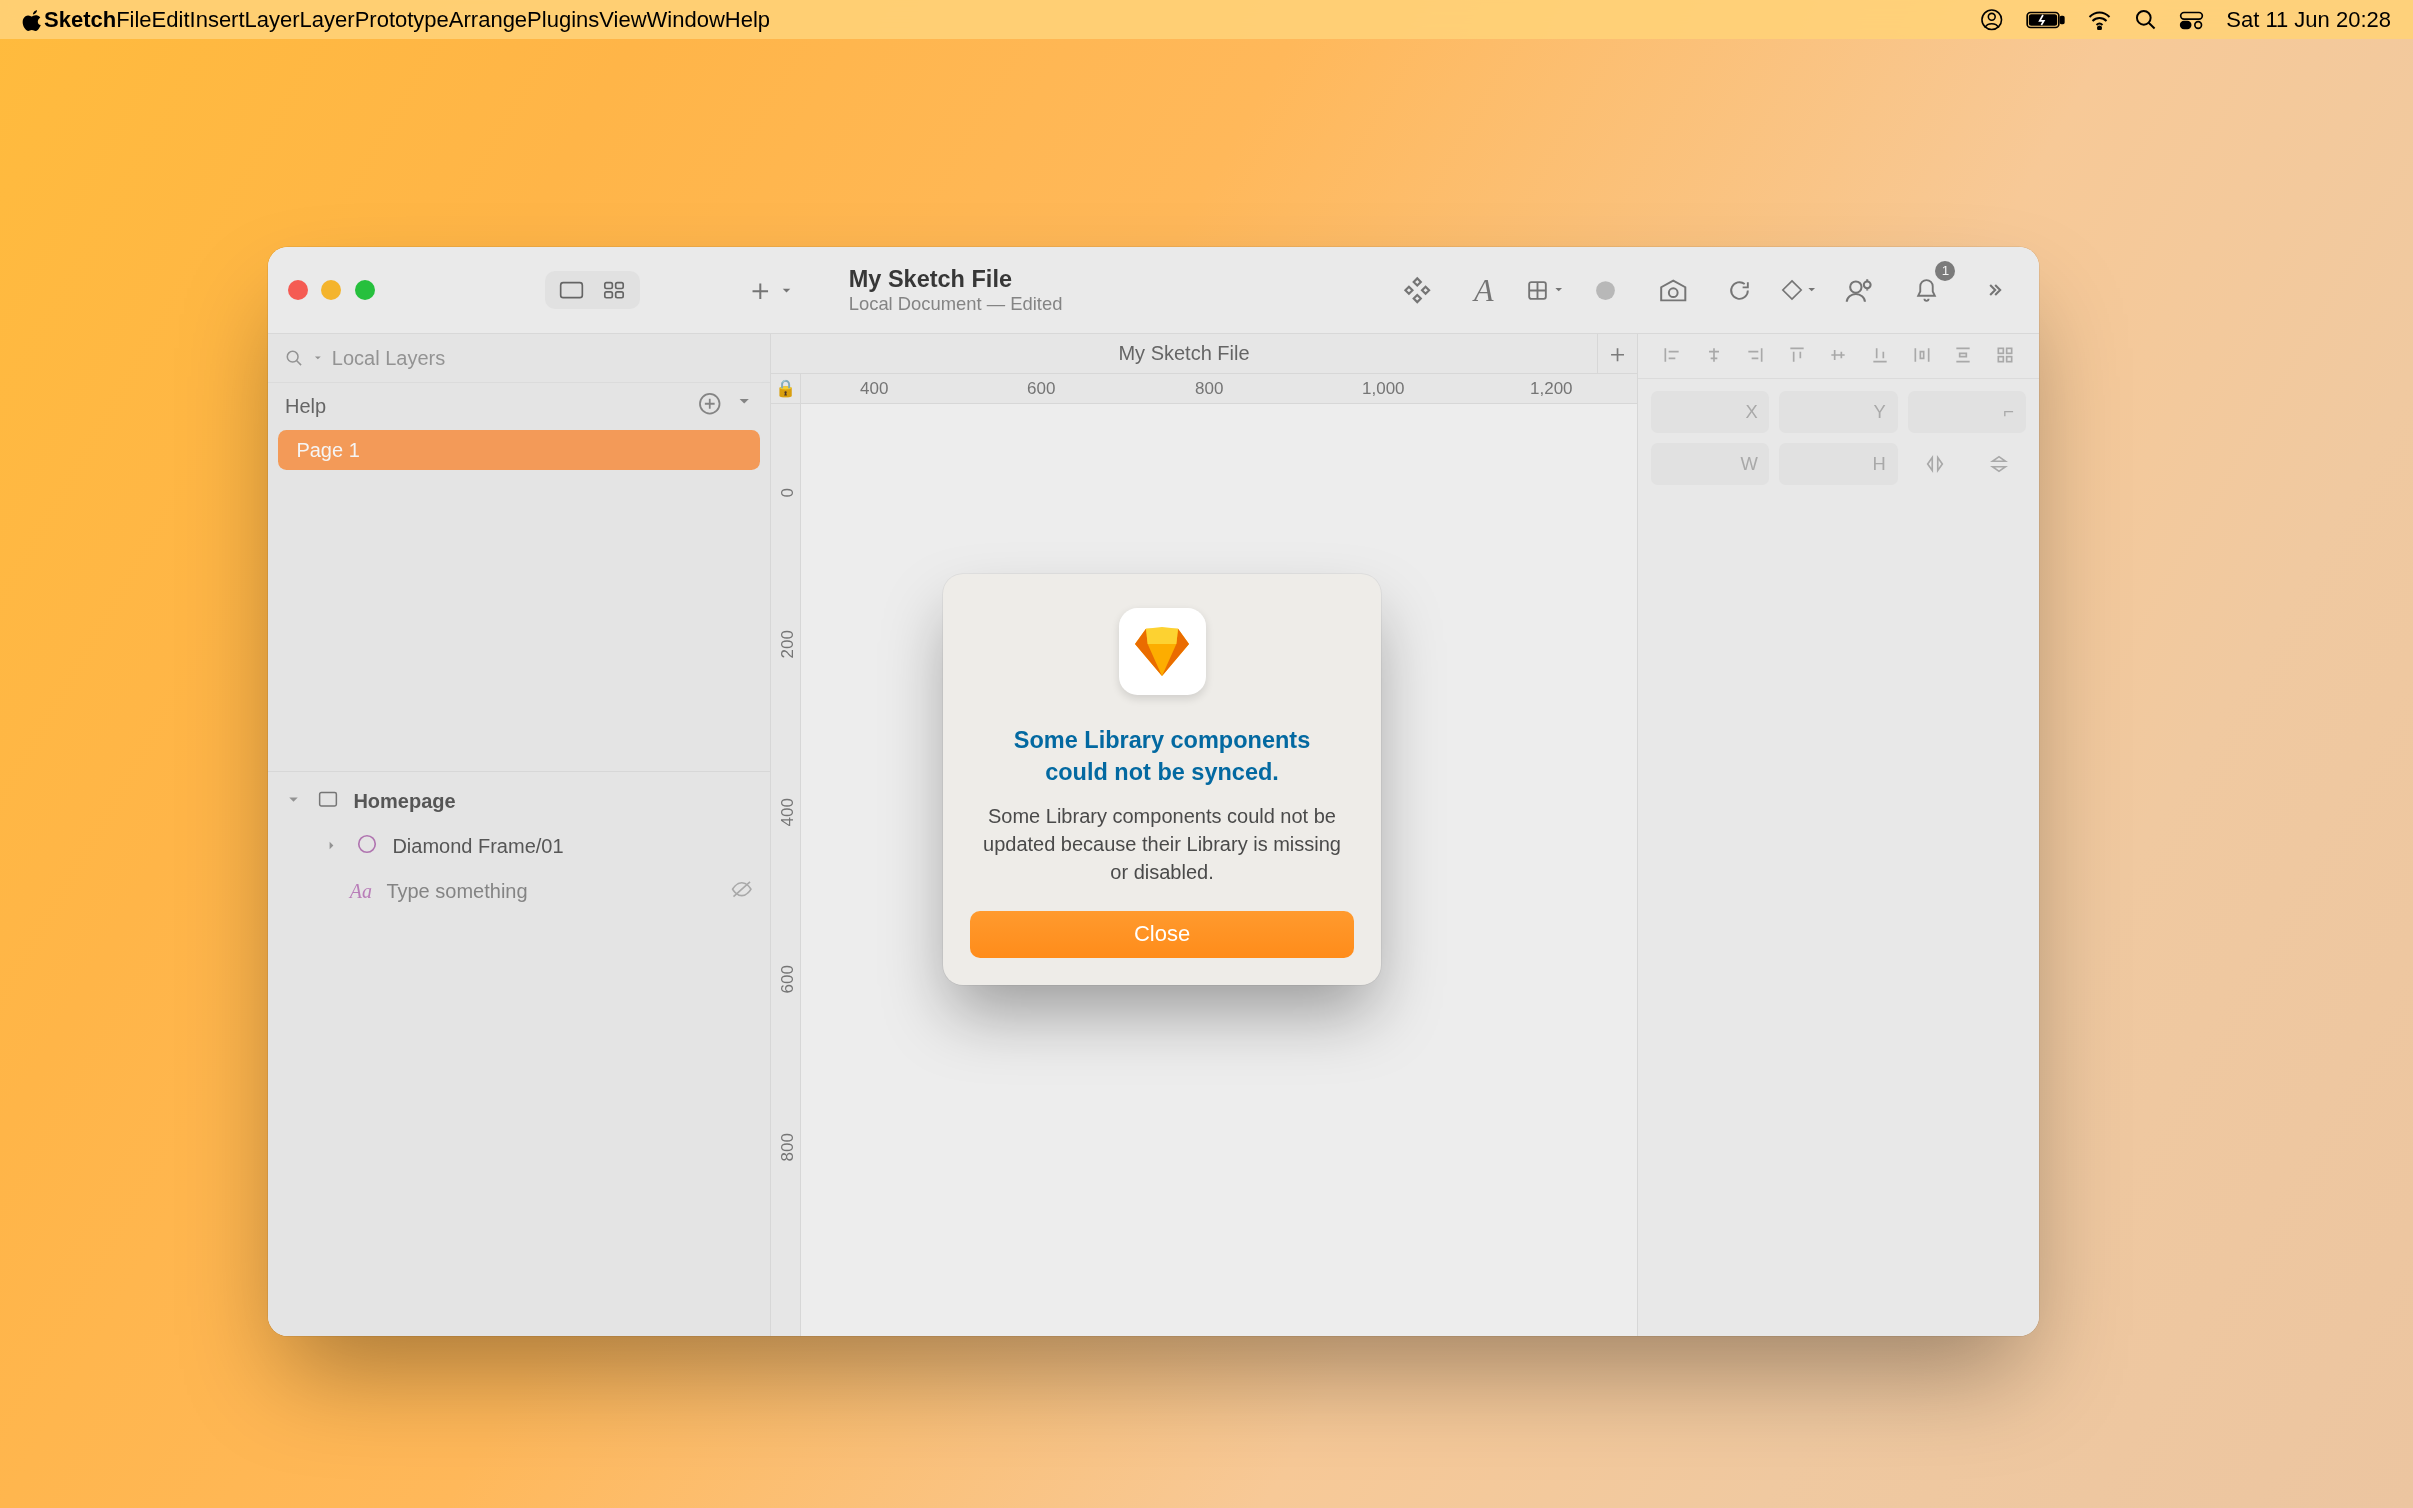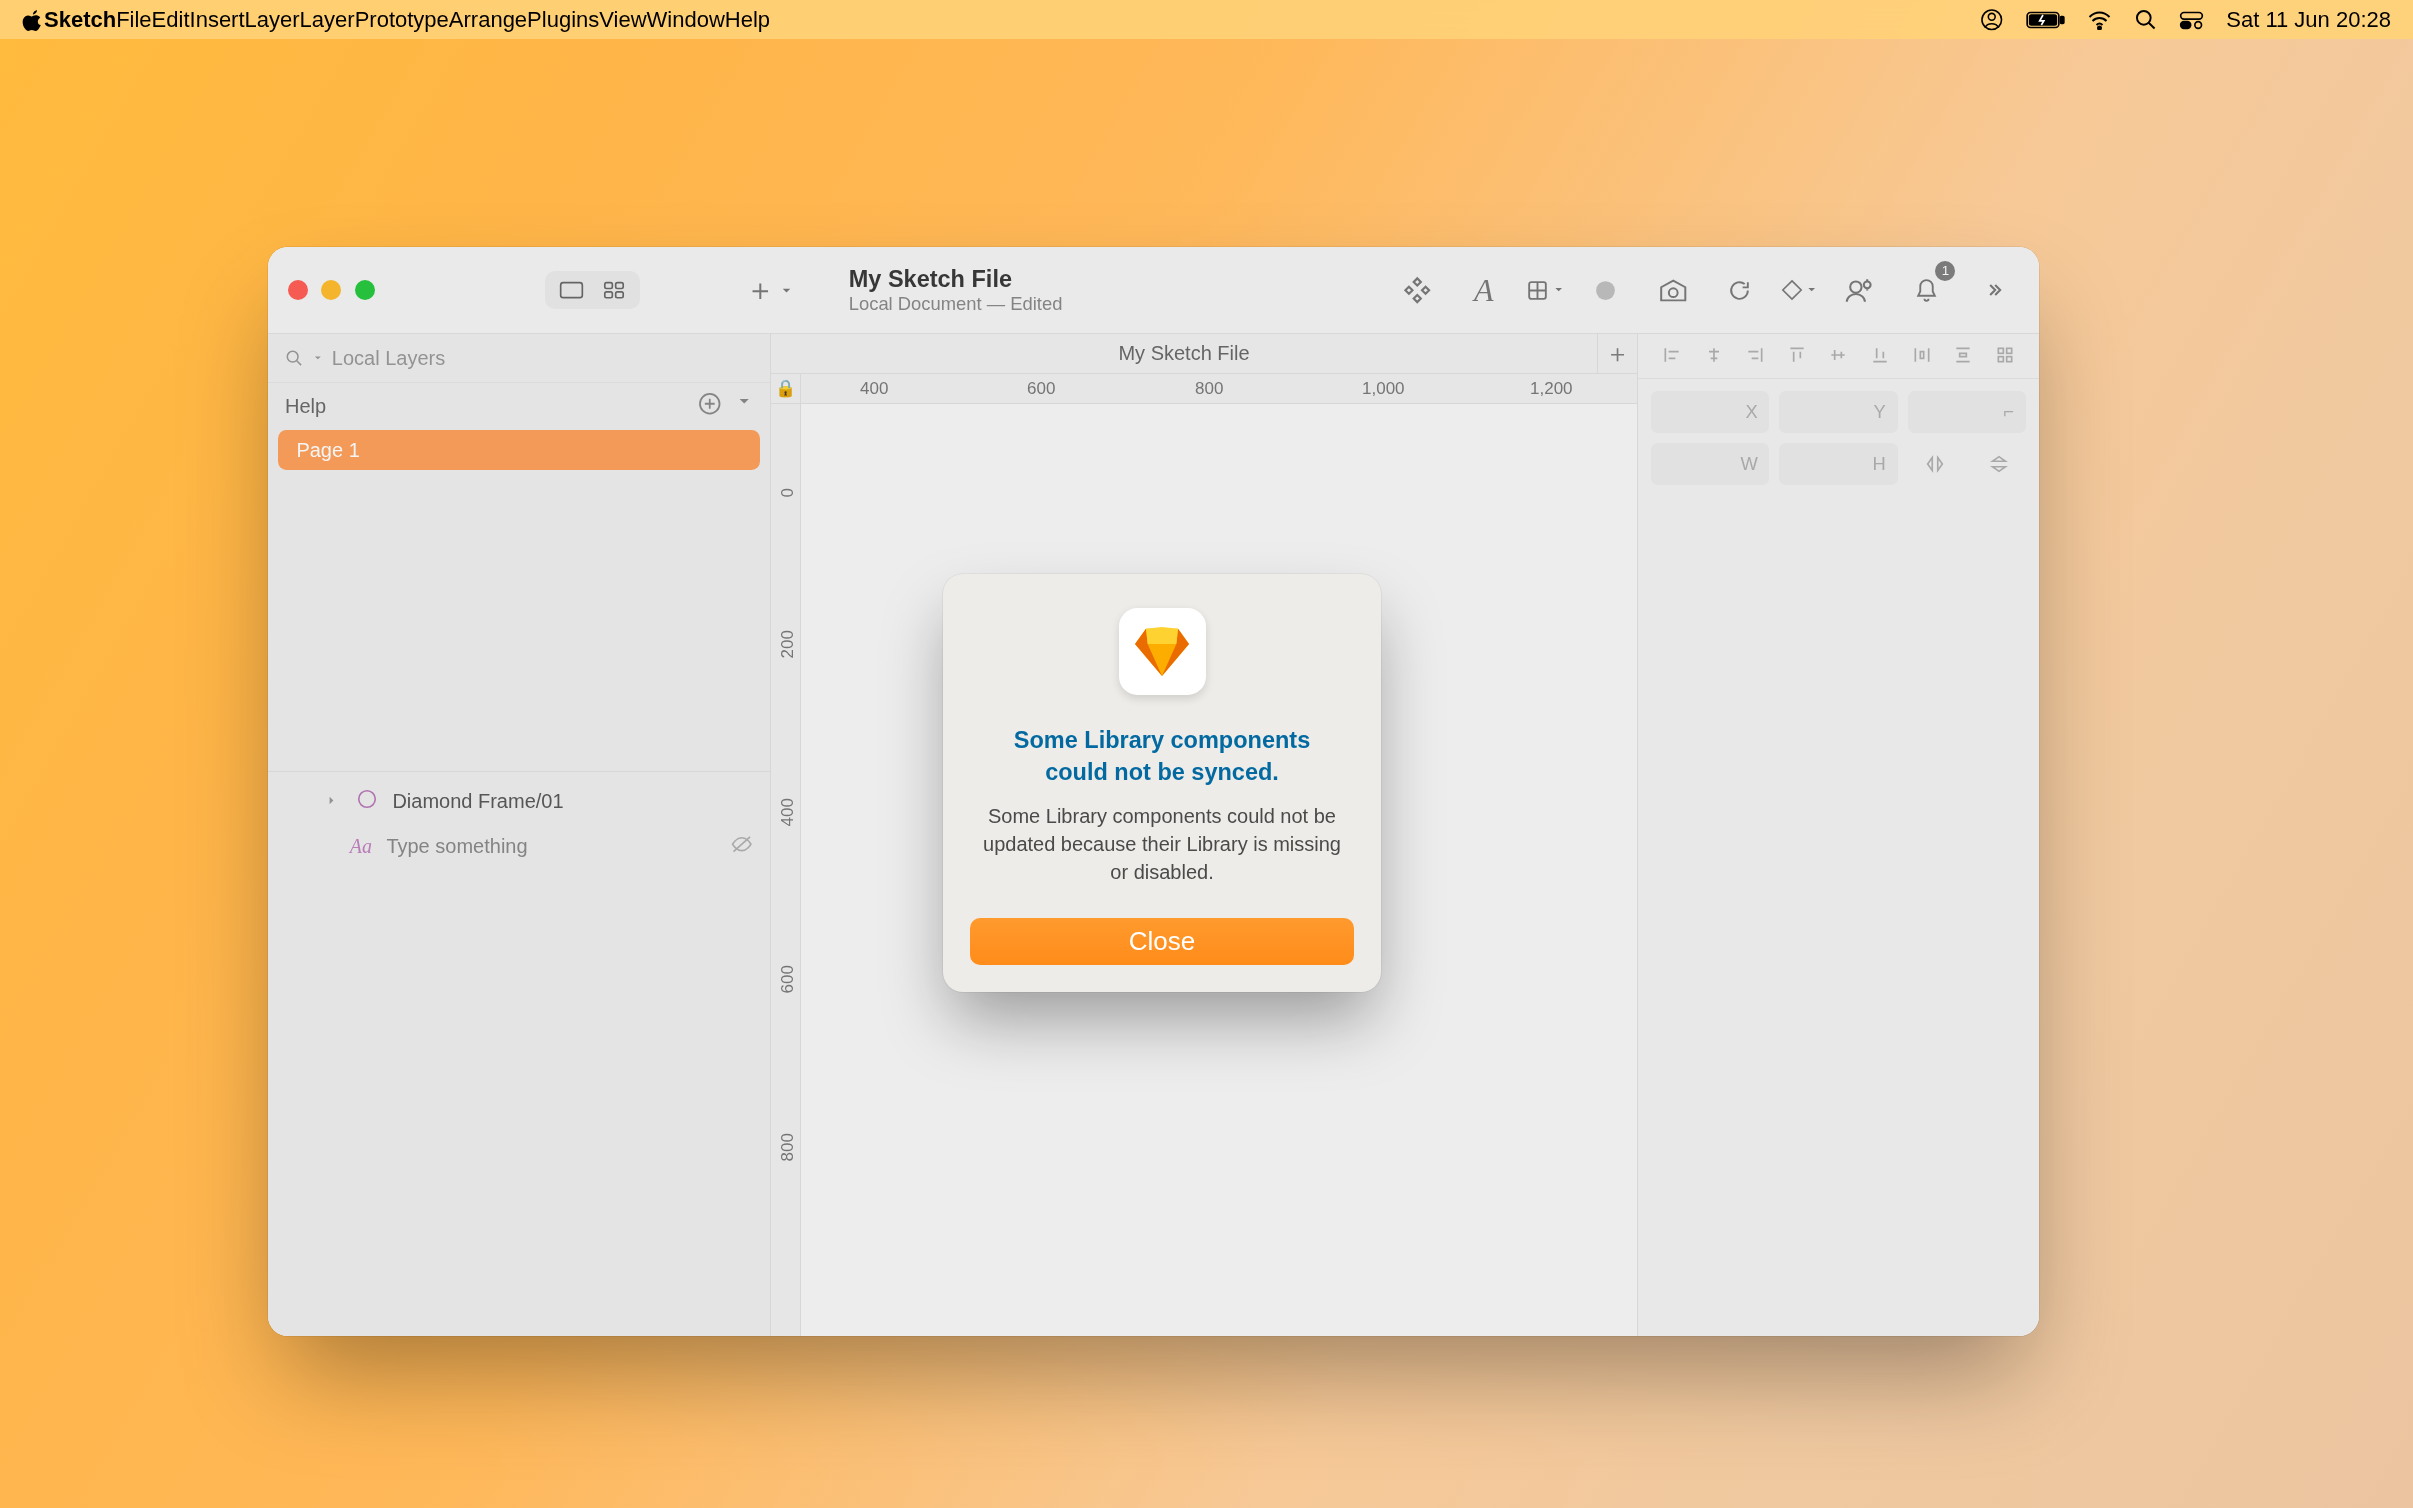--- a/index.html
+++ b/index.html
@@ -66,21 +66,21 @@
 .inspector { width:402px; background:#f2f2f2; border-left:0.8px solid #e0e0e0; }
 .alignrow { height:45px; display:flex; align-items:center; justify-content:space-around; padding:0 13.4px; color:#b0b0b0; border-bottom:0.8px solid #e4e4e4;}
 .fields { padding:11.7px 13.4px; display:grid; grid-template-columns: 1fr 1fr 1fr; gap:10px; }
 .fld { height:42px; background:#ebebeb; border-radius:6.7px; display:flex; align-items:center; justify-content:flex-end; padding:0 11.7px; color:#b0b0b0; font-size:18.4px; }
 
 
 .dialog { position:absolute; z-index:20; left:675px; top:327px; width:438px; background:#eeece8; border-radius:20px; box-shadow: 0 0 0 0.8px rgba(0,0,0,.06), 0 34px 67px -8.4px rgba(0,0,0,.35); padding:34px 27px 27px 27px; text-align:center; }
 .dialog .appicon{ width:87px; height:87px; margin:0 auto 30px auto; background:#fff; border-radius:18.4px; box-shadow: 0 3.4px 8.4px rgba(0,0,0,.12); display:flex; align-items:center; justify-content:center; }
 .dialog h2 { font-size:23.5px; font-weight:700; color:#0369a1; line-height:1.35; margin-bottom:13.4px; padding:0 15px; }
 .dialog p { font-size:20px; color:#4a4a4a; line-height:1.4; padding:0 10px; margin-bottom:25px; }
-.dialog .close { width:100%; height:47px; border:none; border-radius:10px; background: linear-gradient(#ff9a2e,#ff8c1a); color:#fff; font-size:26px; font-weight:500;margin-top:7px; }
+.dialog .close { width:100%; height:47px; border:none; border-radius:10px; background: linear-gradient(#ff9a2e,#ff8c1a); color:#fff; font-size:22px; font-weight:500; }
 
 </style>
 </head>
 <body>
 
 <div class="menubar">
   <span class="ic">
       <svg width="22" height="22" viewBox="0 0 24 24" fill="#000">
         <path d="M16.365 1.43c0 1.14-.42 2.19-1.26 3.04-.99 1.01-2.07 1.58-3.25 1.49-.03-1.1.46-2.22 1.26-3.02.89-.9 2.39-1.57 3.25-1.51zM20.5 17.36c-.56 1.3-.83 1.88-1.55 3.03-1 1.6-2.42 3.6-4.17 3.61-1.56.02-1.96-1.01-4.07-1-2.11.01-2.55 1.02-4.11 1-1.75-.02-3.09-1.82-4.1-3.42C.7 17.26-.02 13.1 1.62 10.3c1.16-1.99 3-3.25 4.98-3.28 1.79-.03 3.48 1.21 4.07 1.21.59 0 2.8-1.5 4.73-1.28.81.03 3.08.33 4.54 2.48-3.98 2.18-3.34 7.85.56 7.93z"></path>
       </svg>
@@ -269,20 +269,30 @@
               </svg></span>
         </div>
       </div>
       <div class="pagelist">
         <div class="pageitem">
             <span>Page 1</span>
           </div>
       </div>
 
       <div class="layers">
+        <div class="lrow bld">
+          <span class="chev"><svg width="17" height="17" viewBox="0 0 24 24" fill="#9a9a9a">
+                <path d="M6 9l6 6 6-6"></path>
+              </svg></span>
+          <span class="ico"><svg width="22" height="18.4" viewBox="0 0 26 22" fill="none" stroke="#7a7a7a" stroke-width="1.8">
+                <rect x="3" y="3" width="20" height="16" rx="2"></rect>
+                <path d="M3 19l10 3 10-3" opacity=".0"></path>
+              </svg></span>
+          <span>Homepage</span>
+        </div>
         <div class="lrow child">
           <span class="chev"><svg width="15" height="15" viewBox="0 0 24 24" fill="#9a9a9a">
                 <path d="M9 6l6 6-6 6"></path>
               </svg></span>
           <span class="ico"><svg width="22" height="22" viewBox="0 0 24 24" fill="none" stroke="#b87ab8" stroke-width="1.8">
                 <path d="M12 3a9 9 0 100 18"></path>
                 <path d="M12 21a9 9 0 000-18"></path>
               </svg></span>
           <span>Diamond Frame/01</span>
         </div>

